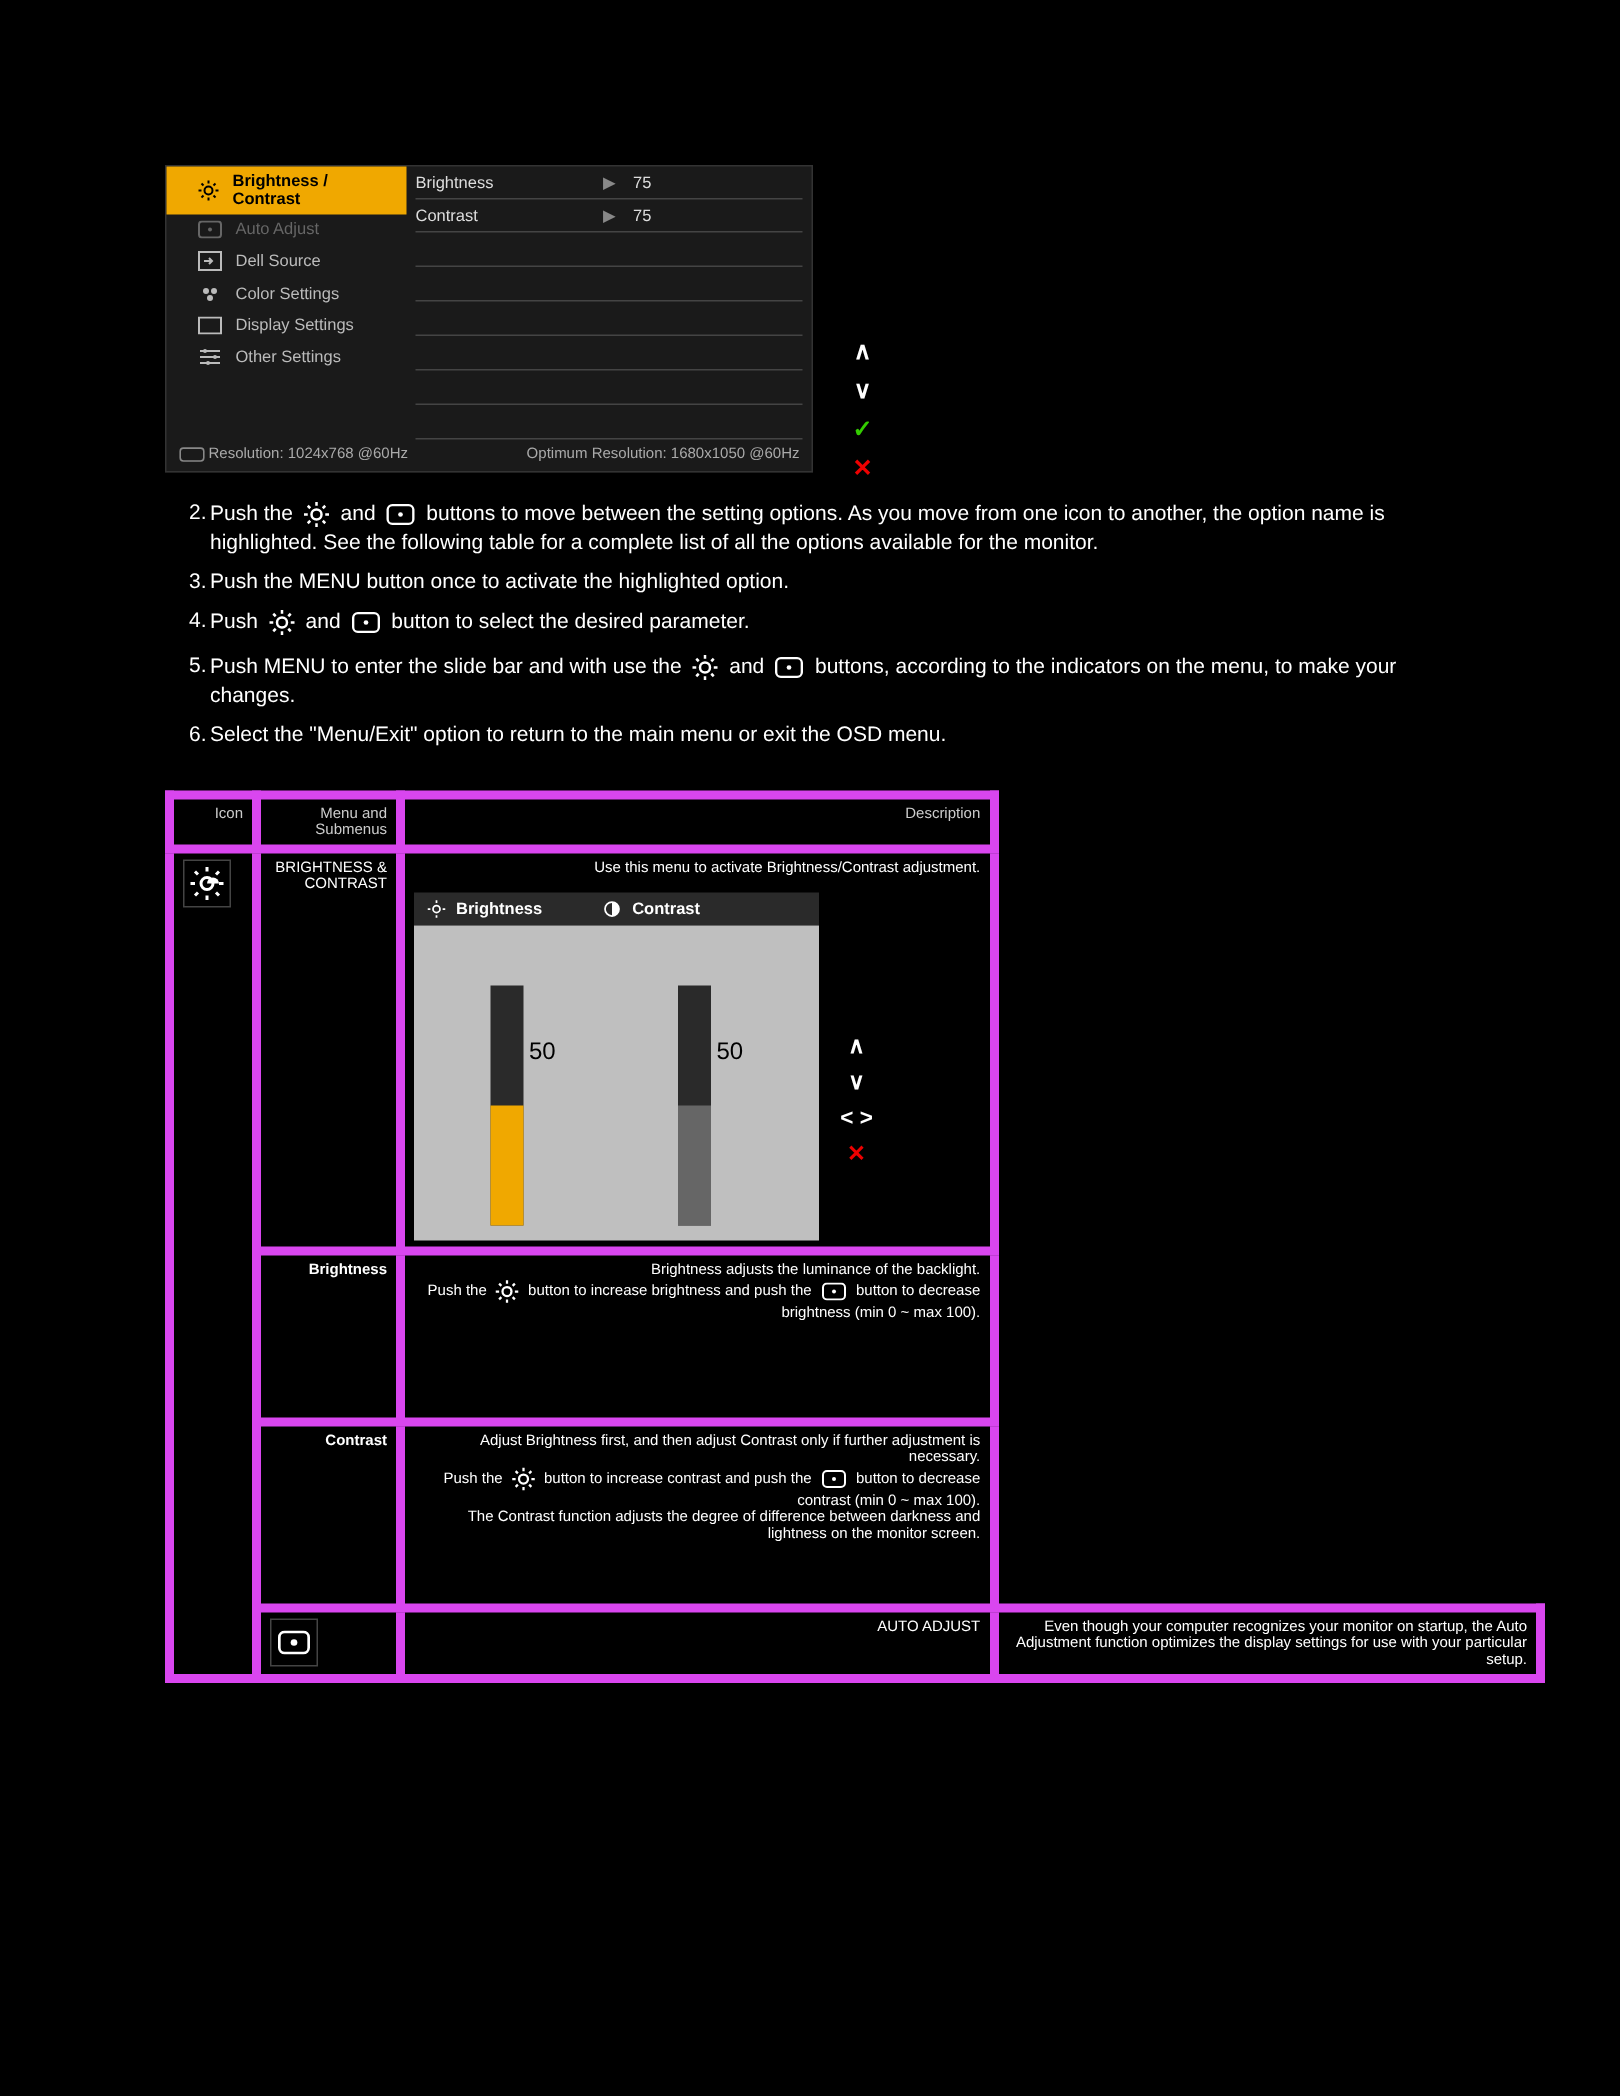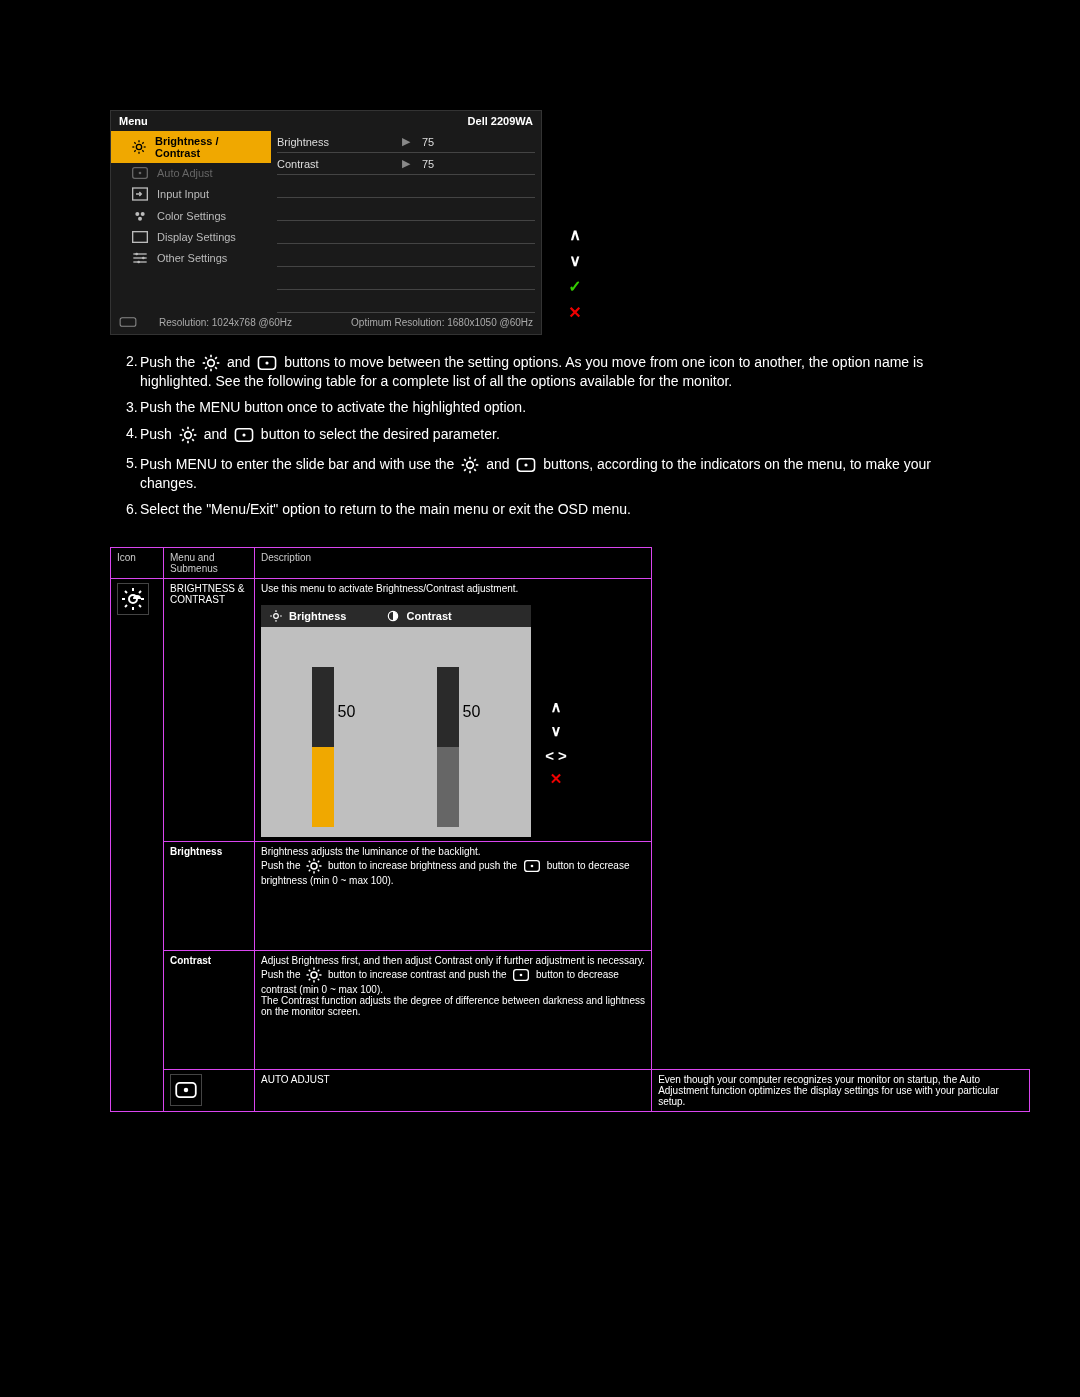--- a/index.html
+++ b/index.html
@@ -29,21 +29,21 @@
 
 .note{color:#06f;font-size:10px;margin-bottom:10px}
 .note .nicon{display:inline-block;width:12px;height:12px;background:#07c;color:#fff;text-align:center;line-height:12px;font-size:9px;margin-right:4px}
 .note .body{color:#fff}
 ol.steps{counter-reset:s 1;list-style:none;padding:0;margin:0 0 30px 16px}
 ol.steps>li{font-size:14px;line-height:16px;margin-bottom:10px;position:relative;padding-left:14px}
 ol.steps>li:before{counter-increment:s;content:counter(s)". ";position:absolute;left:0}
 .inline-icon{display:inline-flex;vertical-align:middle;margin:0 2px}
 
 table.doc{width:920px;border-collapse:collapse;font-size:10px}
-table.doc td,table.doc th{border:1px solid #d946ef;padding:4px 6px;vertical-align:top;text-align:left;font-weight:normal}
+table.doc td,table.doc th{border:6px solid #d946ef;padding:4px 6px;vertical-align:top;text-align:right;font-weight:normal}
 table.doc th{color:#ccc}
 .icon-box{width:30px;height:30px;background:#000;border:1px solid #444;display:flex;align-items:center;justify-content:center}
 
 .bc-wrap{position:relative;width:270px}
 .bc-head{background:#2a2a2a;display:flex;padding:4px 8px;gap:40px;font-size:11px;font-weight:bold}
 .bc-head span{display:flex;align-items:center;gap:6px}
 .bc-body{background:#bfbfbf;height:190px;display:flex;justify-content:space-around;align-items:flex-end;padding:10px 10px}
 .bar-wrap{display:flex;align-items:flex-end;gap:4px}
 .bar-bg{width:22px;height:160px;background:#2a2a2a;position:relative}
 .bar-fill{position:absolute;bottom:0;left:0;right:0}
@@ -53,24 +53,20 @@
 .bc-btns{position:absolute;right:-38px;top:90px;width:26px;background:#000}
 .bc-btns div{height:24px;display:flex;align-items:center;justify-content:center;font-size:15px;font-weight:bold}
 svg{display:block}
 </style>
 </head>
 <body>
 
 <div class="page">
 
 <div class="osd">
-  <div class="osd-title">
-    <span>Menu</span>
-    <span>Dell 2209WA</span>
-  </div>
   <div class="osd-body">
     <div class="osd-left">
       <div class="menu-item active">
         <span class="micon">
           <svg width="16" height="16" viewBox="0 0 24 24">
                 <circle cx="12" cy="12" r="4" fill="none" stroke="#000" stroke-width="2"></circle>
                 <g stroke="#000" stroke-width="2">
                   <line x1="12" y1="2" x2="12" y2="5"></line>
                   <line x1="12" y1="19" x2="12" y2="22"></line>
                   <line x1="2" y1="12" x2="5" y2="12"></line>
@@ -93,21 +89,21 @@
         </span>
         <span>Auto Adjust</span>
       </div>
       <div class="menu-item">
         <span class="micon">
           <svg width="16" height="14" viewBox="0 0 24 20">
                 <rect x="1" y="1" width="22" height="18" fill="none" stroke="#bbb" stroke-width="2"></rect>
                 <path d="M6 10 h8 m-3 -3 l3 3 l-3 3" fill="none" stroke="#bbb" stroke-width="2"></path>
               </svg>
         </span>
-        <span>Input Input</span>
+        <span>Dell Source</span>
       </div>
       <div class="menu-item">
         <span class="micon">
           <svg width="16" height="14" viewBox="0 0 24 20">
                 <circle cx="8" cy="7" r="3" fill="#bbb"></circle>
                 <circle cx="16" cy="7" r="3" fill="#bbb"></circle>
                 <circle cx="12" cy="14" r="3" fill="#bbb"></circle>
               </svg>
         </span>
         <span>Color Settings</span>
@@ -149,21 +145,21 @@
       </div>
       <div class="osd-row e"></div>
           <div class="osd-row e"></div>
           <div class="osd-row e"></div>
       <div class="osd-row e"></div>
           <div class="osd-row e"></div>
           <div class="osd-row e"></div>
     </div>
   </div>
   <div class="osd-foot">
-    <span style="display:flex;align-items:flex-start;gap:22px">
+    <span style="display:flex;align-items:flex-end;gap:2px">
       <span>
             <svg width="18" height="10" viewBox="0 0 24 14">
               <rect x="1" y="1" width="22" height="12" rx="3" fill="none" stroke="#888" stroke-width="1.5"></rect>
             </svg>
           </span>
       <span>Resolution: 1024x768 @60Hz</span>
     </span>
     <span>Optimum Resolution: 1680x1050 @60Hz</span>
   </div>
   <div class="btnbar">

